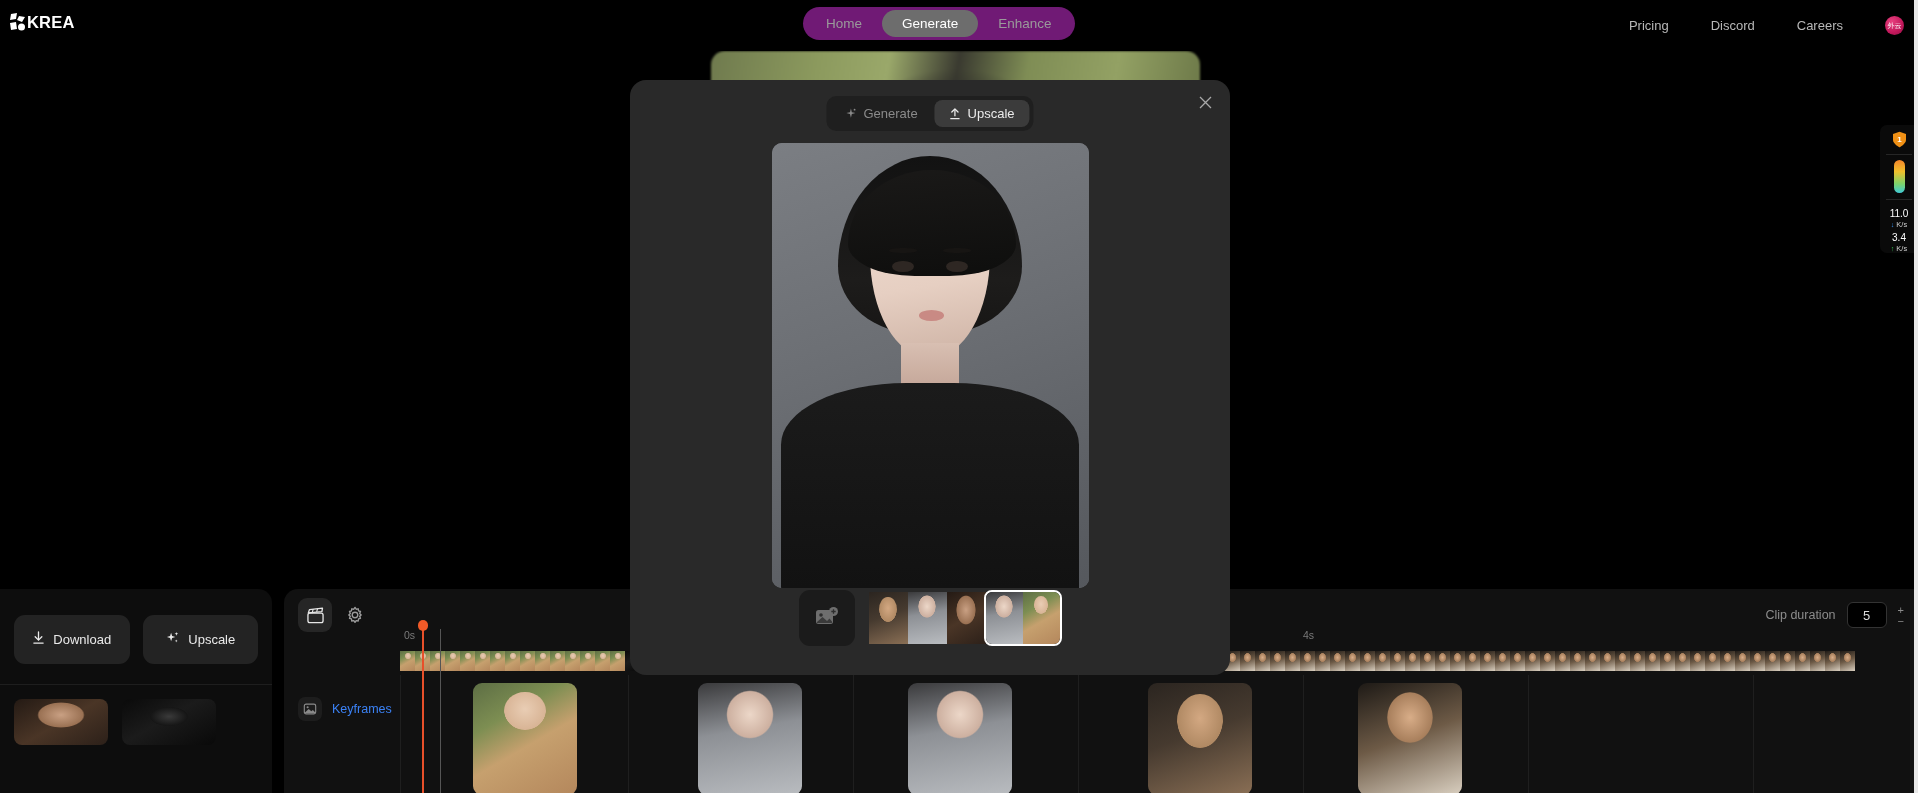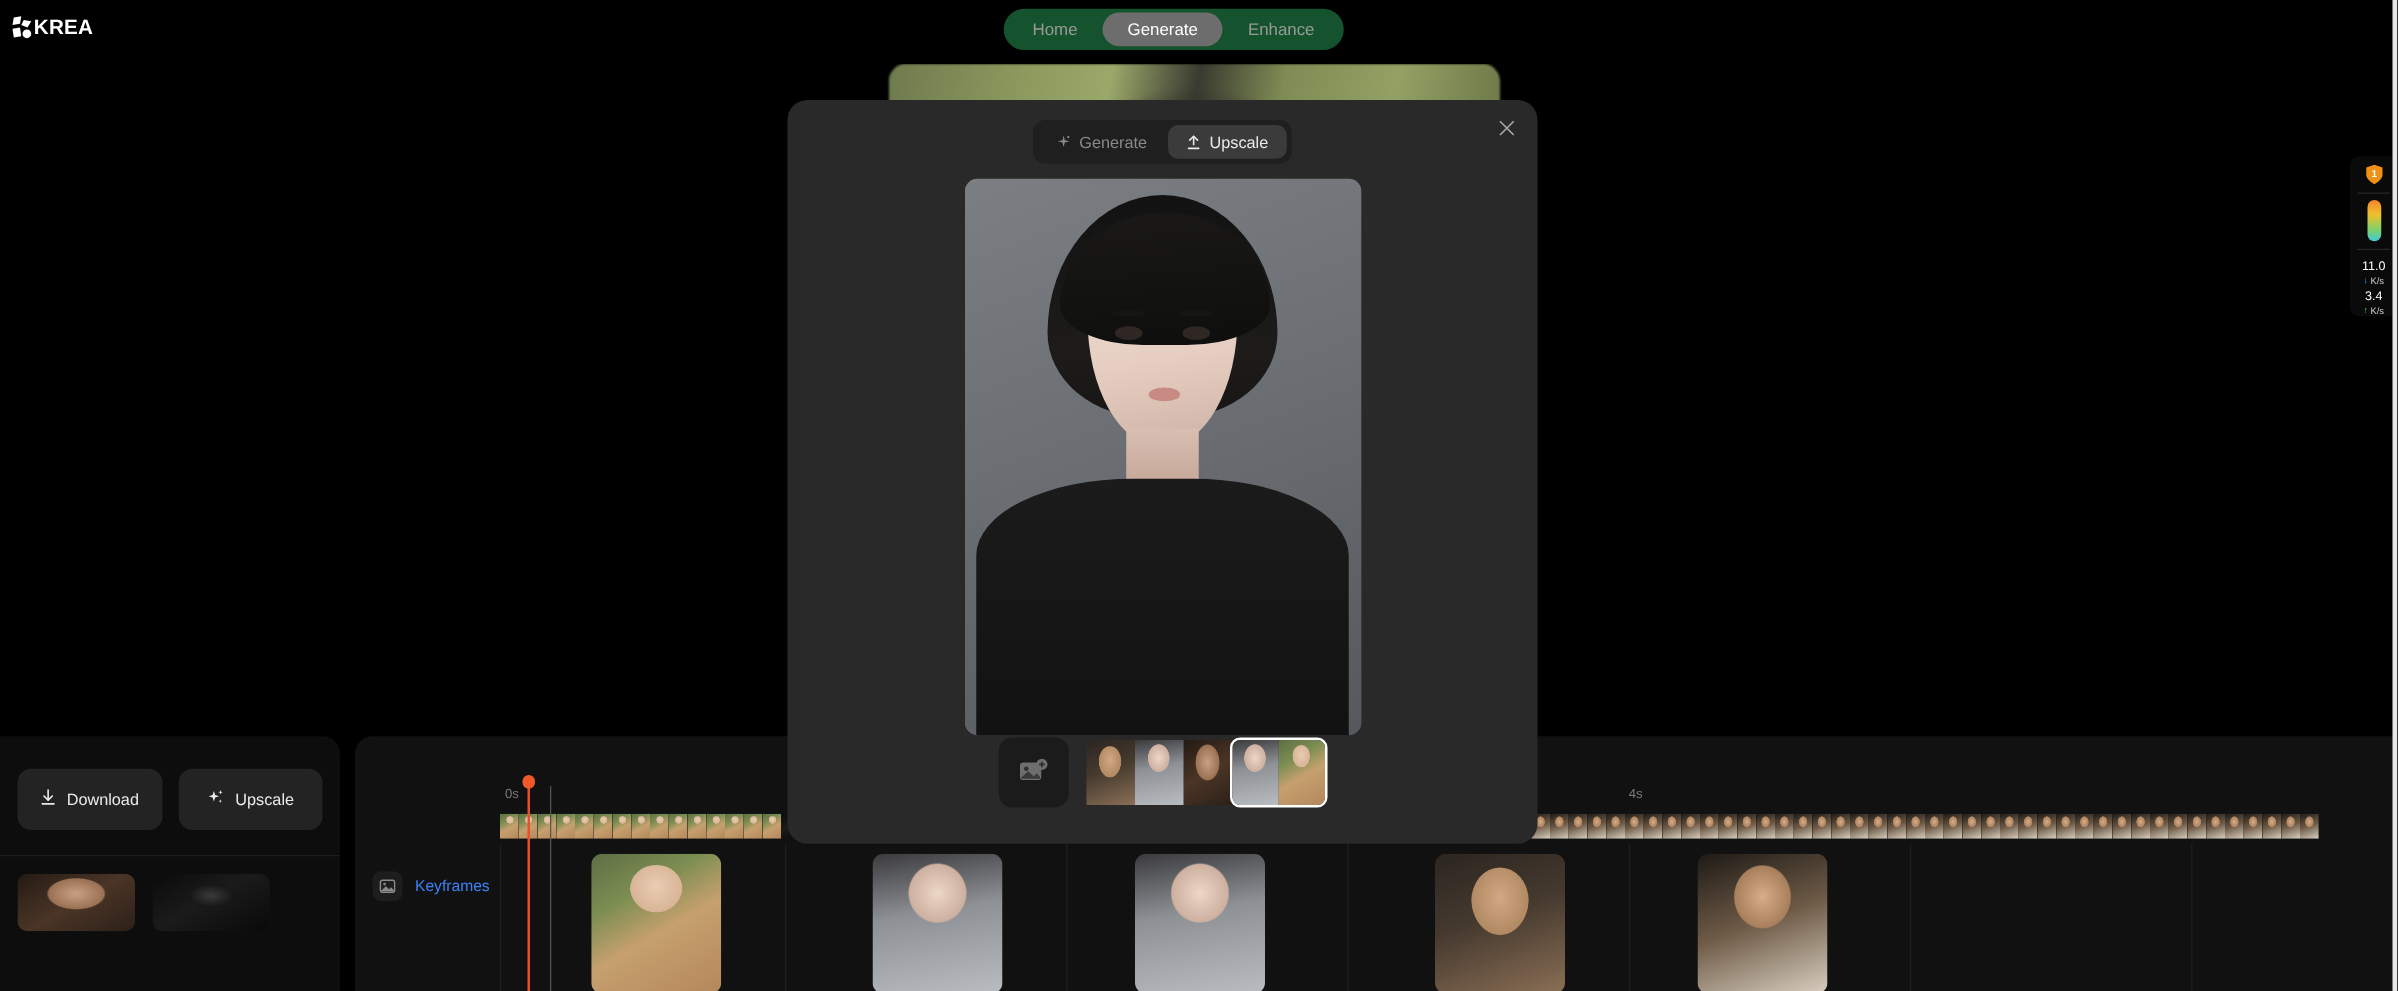--- a/index.html
+++ b/index.html
@@ -17,21 +17,21 @@
     background: #000; z-index: 60;
   }
   .brand { position: absolute; left: 8px; top: 12px; display: flex; align-items: center; gap: 0; }
   .brand-logo { width: 19px; height: 20px; position: relative; }
   .brand-logo svg { display: block; }
   .brand-name {
     color: #fff; font-size: 16.5px; font-weight: 700; letter-spacing: 0.2px;
   }
   .nav-pill {
     position: absolute; left: 803px; top: 7px;
-    height: 33px; background: #14532d; border-radius: 17px;
+    height: 33px; background: #701a75; border-radius: 17px;
     display: flex; align-items: flex-start; padding: 3px;
   }
   .nav-item {
     height: 27px; padding: 0 20px; border-radius: 14px;
     display: flex; align-items: center; justify-content: center;
     color: #9a9a9a; font-size: 13.5px; font-weight: 500;
     cursor: pointer; white-space: nowrap;
   }
   .nav-item.active { background: #6d6d6d; color: #fff; }
   .header-right {
@@ -305,20 +305,26 @@
       </span>
       <span class="brand-name">KREA</span>
     </div>
 
     <div class="nav-pill">
       <div class="nav-item">Home</div>
       <div class="nav-item active">Generate</div>
       <div class="nav-item">Enhance</div>
     </div>
 
+    <div class="header-right">
+      <span class="header-link">Pricing</span>
+      <span class="header-link">Discord</span>
+      <span class="header-link">Careers</span>
+      <span class="avatar">外云</span>
+    </div>
   </div>
 
   <div class="canvas">
     <div class="bg-preview"></div>
   </div>
 
   <div class="modal">
     <div class="modal-close">
       <svg width="13" height="13" viewBox="0 0 13 13">
         <path d="M1 1 L12 12 M12 1 L1 12" stroke="#a8a8a8" stroke-width="1.3" fill="none"></path>
@@ -429,20 +435,43 @@
       <div class="history-thumb">
           <div class="im-woman"></div>
         </div>
       <div class="history-thumb">
           <div class="im-dark"></div>
         </div>
     </div>
   </div>
 
   <div class="timeline">
+    <div class="tl-toolbar">
+      <div class="tl-tool active">
+        <svg width="19" height="17" viewBox="0 0 20 18">
+          <rect x="2" y="6.5" width="16" height="10" rx="2" fill="none" stroke="#e6e6e6" stroke-width="1.4"></rect>
+          <path d="M2.4 6.3 L3.6 2.8 L17.4 1.2 L16.8 4.8 Z" fill="none" stroke="#e6e6e6" stroke-width="1.4" stroke-linejoin="round"></path>
+          <path d="M7.6 2.2 L6.6 5.6 M12.2 1.7 L11.2 5.2" stroke="#e6e6e6" stroke-width="1.2"></path>
+        </svg>
+      </div>
+      <div class="tl-tool">
+        <svg width="18" height="18" viewBox="0 0 20 20">
+          <circle cx="10" cy="10" r="3.1" fill="none" stroke="#9a9a9a" stroke-width="1.5"></circle>
+          <path d="M10 1.6 L11.3 3.6 L13.6 3.1 L13.9 5.4 L16.1 6.1 L15.2 8.3 L16.9 9.9 L15.2 11.5 L16.1 13.7 L13.9 14.4 L13.6 16.7 L11.3 16.2 L10 18.2 L8.7 16.2 L6.4 16.7 L6.1 14.4 L3.9 13.7 L4.8 11.5 L3.1 9.9 L4.8 8.3 L3.9 6.1 L6.1 5.4 L6.4 3.1 L8.7 3.6 Z" fill="none" stroke="#9a9a9a" stroke-width="1.5" stroke-linejoin="round"></path>
+        </svg>
+      </div>
+      <div class="clip-duration">
+        <span class="cd-label">Clip duration</span>
+        <span class="cd-value">5</span>
+        <span class="cd-steppers">
+          <span class="cd-step">+</span>
+          <span class="cd-step">−</span>
+        </span>
+      </div>
+    </div>
 
     <div class="tl-ruler">
       <span class="tl-tick" style="left:4px">0s</span>
       <span class="tl-tick" style="left:678px">3s</span>
       <span class="tl-tick" style="left:903px">4s</span>
     </div>
 
     <div class="playhead">
         <div class="playhead-dot"></div>
       </div>

